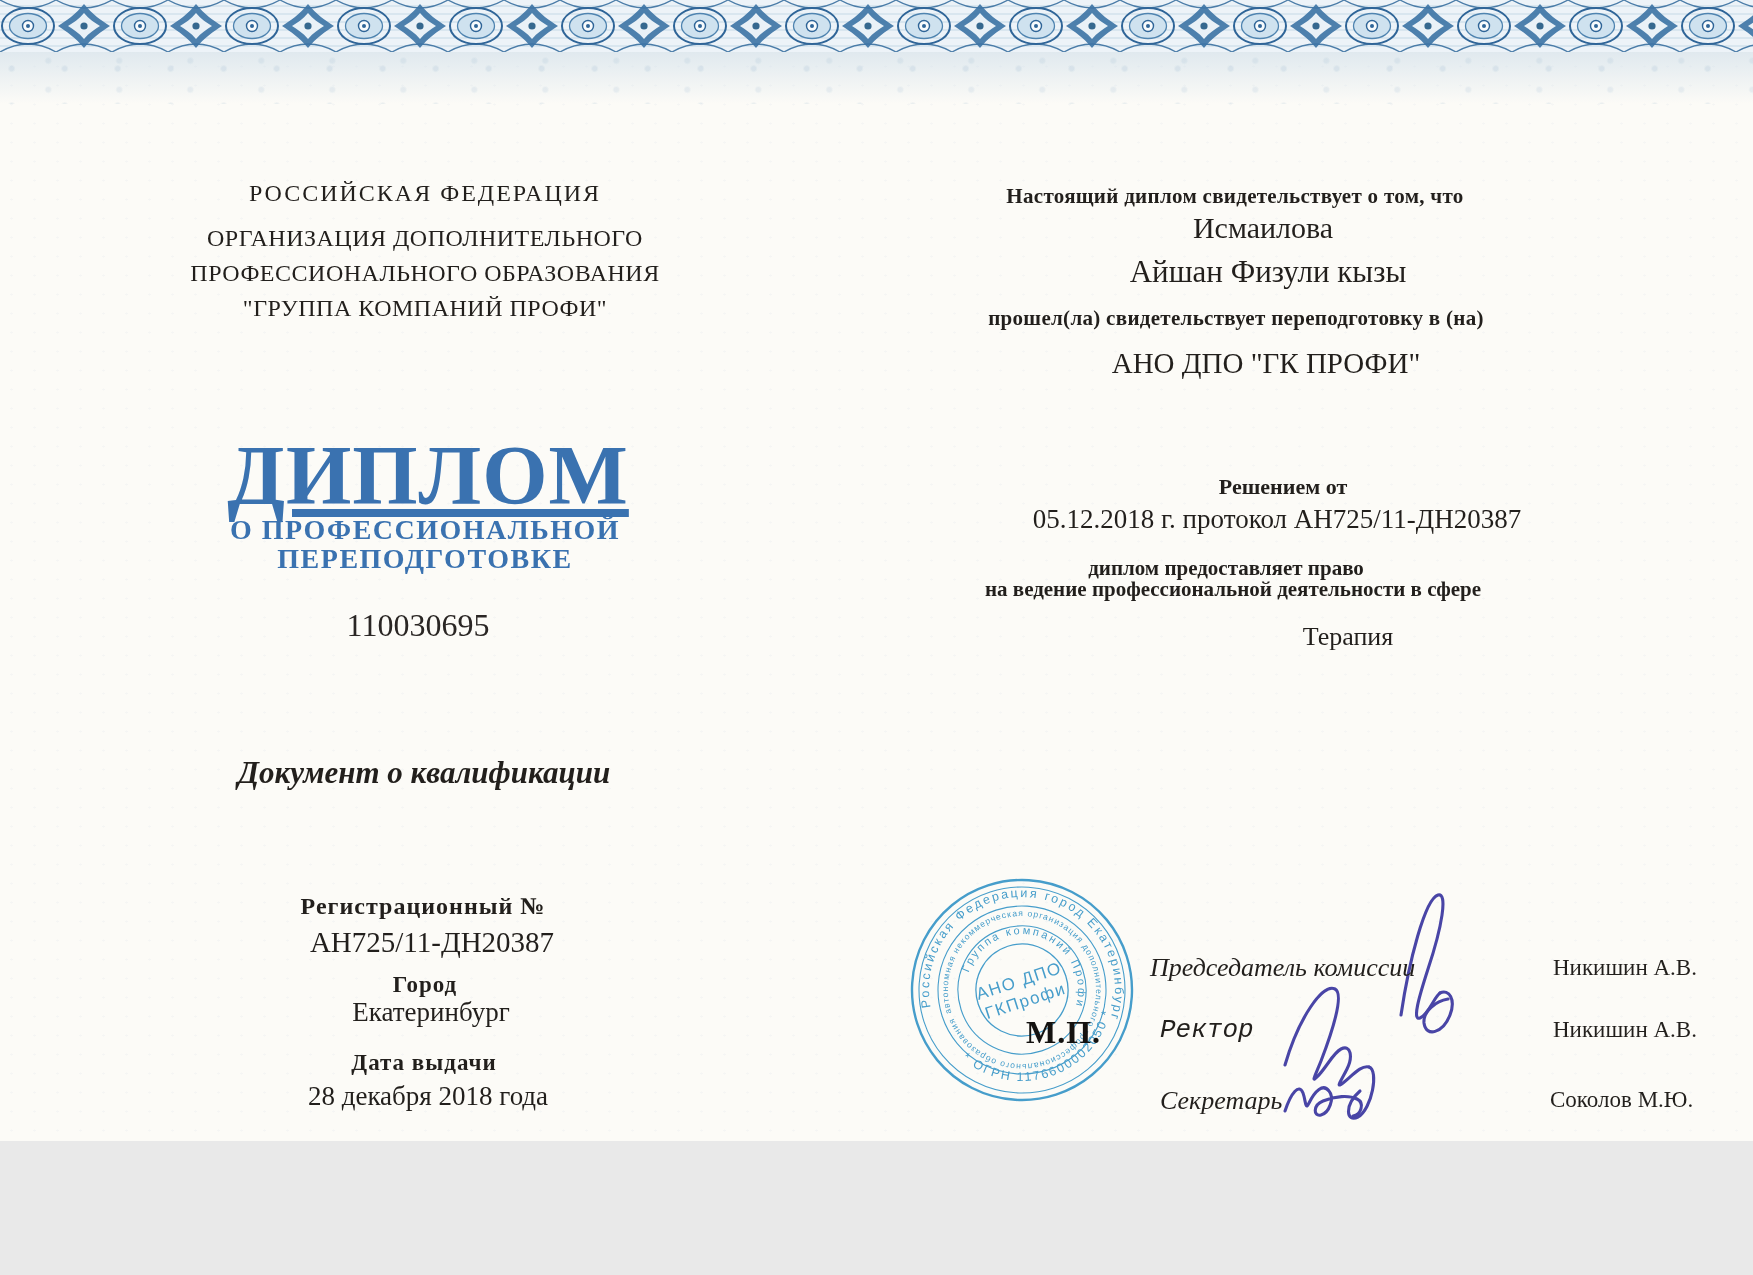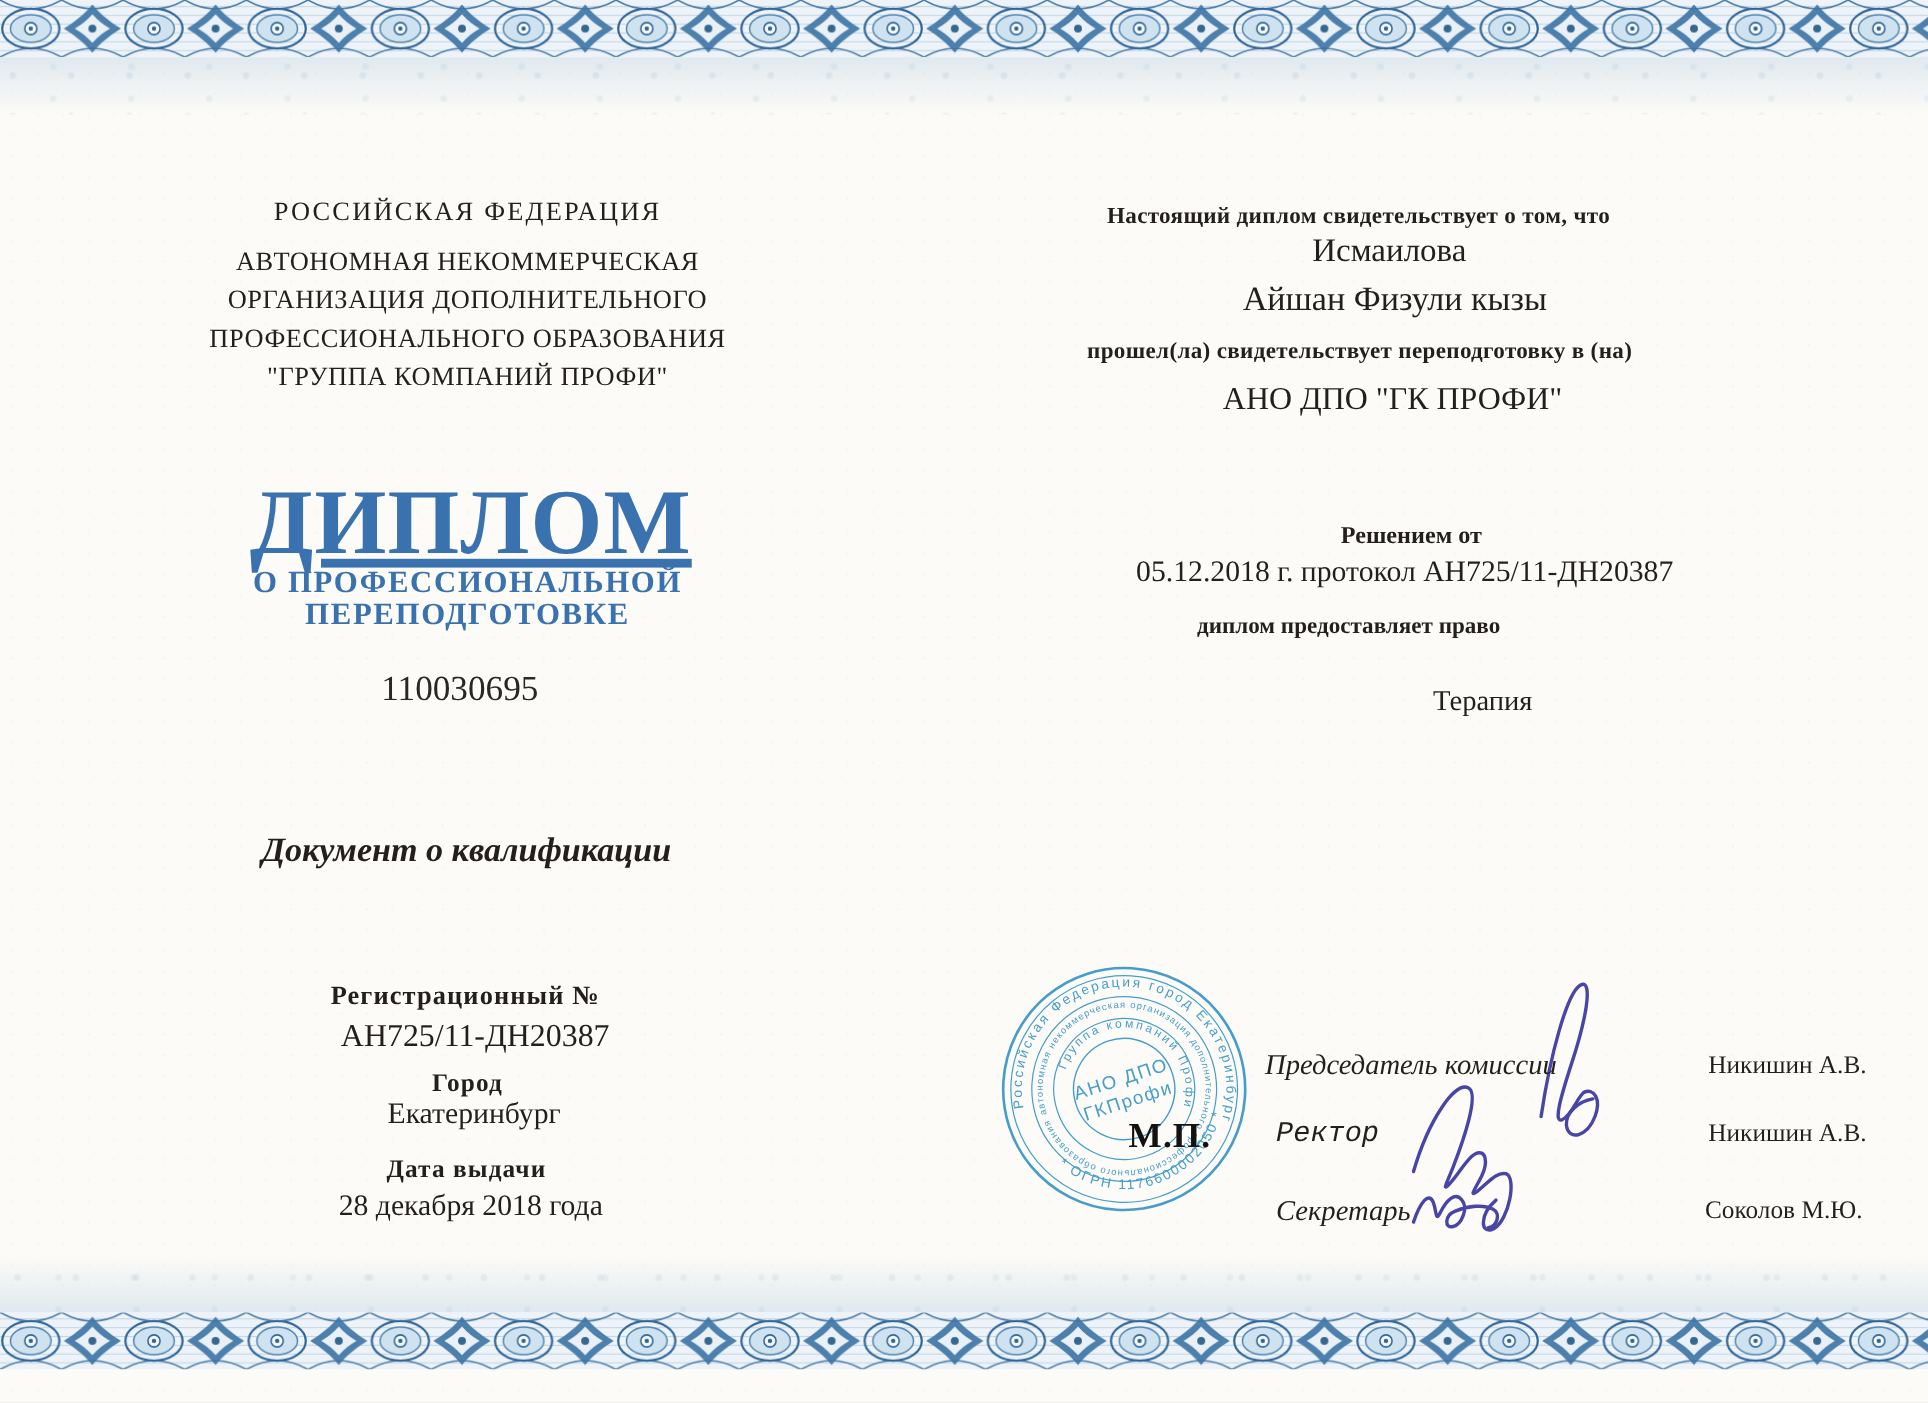--- a/index.html
+++ b/index.html
@@ -1,17 +1,17 @@
 <!DOCTYPE html>
 <html><head>
 <meta charset="utf-8">
 <style>
   html,body{margin:0;padding:0;background:#e9e9e9;}
   .page{
-    position:relative; width:1753px; height:1275px; overflow:hidden;
+    position:relative; width:1753px; height:1141px; overflow:hidden;
     background-color:#fcfbf7;
     background-image:radial-gradient(rgba(182,200,214,.10) 1px, transparent 1.5px);
     background-size:23px 19px;
     font-family:"Liberation Serif", serif;
     color:#221f1c;
   }
   .band{position:absolute;left:0;width:100%;height:52px;}
   .band-top{top:0;}
   .band-bottom{top:1193px;}
   .fade{position:absolute;left:0;width:100%;pointer-events:none;}
@@ -129,21 +129,20 @@
     </defs>
     <rect width="100%" height="52" fill="url(#gbot)"></rect>
   </svg>
 
   <div class="fade fade-top"></div>
   <div class="fade fade-bottom"></div>
 
   <div class="line cx l-country">РОССИЙСКАЯ ФЕДЕРАЦИЯ</div>
 
   <div class="l-org line" style="transform:none;">
-    <div>АВТОНОМНАЯ НЕКОММЕРЧЕСКАЯ</div>
     <div>ОРГАНИЗАЦИЯ ДОПОЛНИТЕЛЬНОГО</div>
     <div>ПРОФЕССИОНАЛЬНОГО ОБРАЗОВАНИЯ</div>
     <div>"ГРУППА КОМПАНИЙ ПРОФИ"</div>
   </div>
 
   <div class="line cx l-title">ДИПЛОМ</div>
   <div class="line cx l-sub1">О ПРОФЕССИОНАЛЬНОЙ</div>
   <div class="line cx l-sub2">ПЕРЕПОДГОТОВКЕ</div>
   <div class="line cx l-number">110030695</div>
   <div class="line cx l-kind">Документ о квалификации</div>
@@ -156,20 +155,21 @@
   <div class="line cx l-date">28 декабря 2018 года</div>
 
   <div class="line cx r-intro">Настоящий диплом свидетельствует о том, что</div>
   <div class="line cx r-surname">Исмаилова</div>
   <div class="line cx r-given">Айшан Физули кызы</div>
   <div class="line cx r-completed">прошел(ла) свидетельствует переподготовку в (на)</div>
   <div class="line cx r-inst">АНО ДПО "ГК ПРОФИ"</div>
   <div class="line cx r-declabel">Решением от</div>
   <div class="line cx r-decision">05.12.2018 г. протокол АН725/11-ДН20387</div>
   <div class="line cx r-grants1">диплом предоставляет право</div>
+  <div class="line cx r-grants2">на ведение профессиональной деятельности в сфере</div>
   <div class="line cx r-field">Терапия</div>
 
   <svg class="stamp" viewBox="0 0 240 240">
     <g fill="none" stroke="#2e91c5">
       <circle cx="120" cy="120" r="110" stroke-width="2.4"></circle>
       <circle cx="120" cy="120" r="103" stroke-width="1.1"></circle>
       <circle cx="120" cy="120" r="84" stroke-width="1.1"></circle>
       <circle cx="120" cy="120" r="64" stroke-width="1.1"></circle>
       <circle cx="120" cy="120" r="46" stroke-width="1.3"></circle>
     </g>

